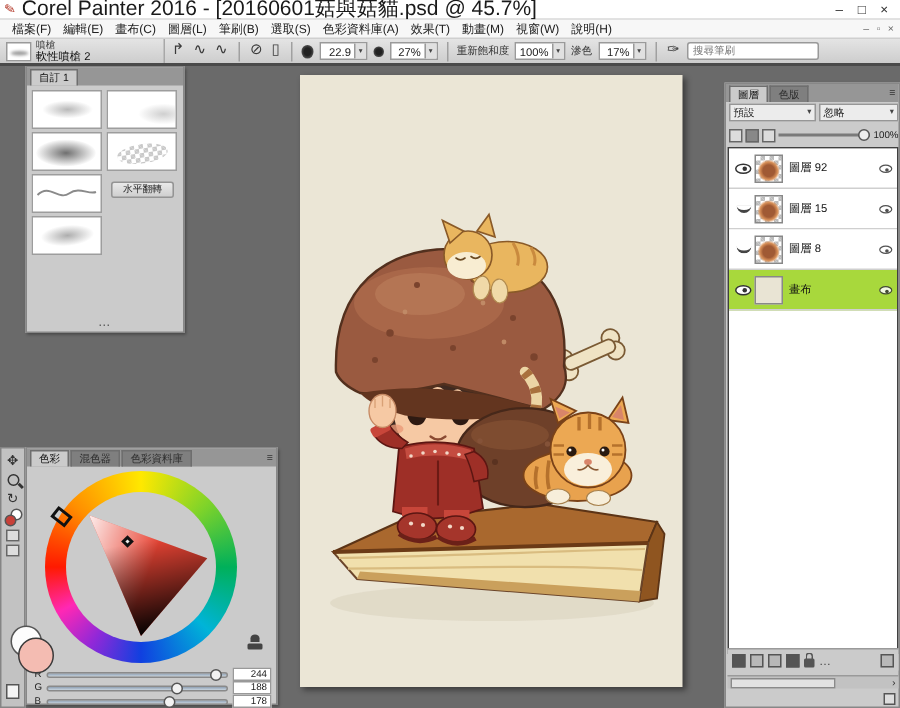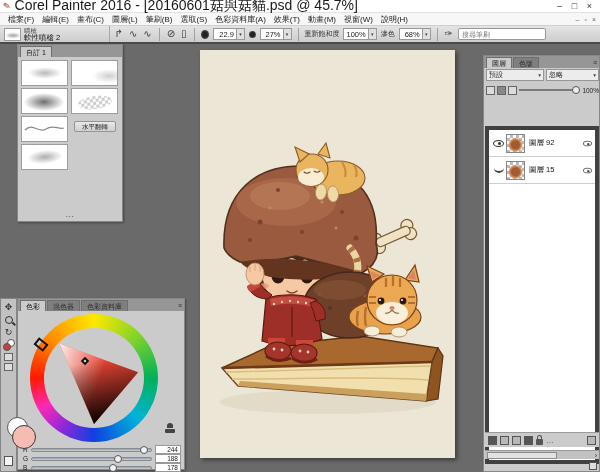--- a/index.html
+++ b/index.html
@@ -104,21 +104,21 @@
   .lp-ctrl { position:absolute; top:13px; left:2px; display:flex; gap:2px; }
   .dd { display:flex; align-items:center; height:12px; background:#ececec; border:1px solid #969696; padding:0 2px; }
   .dd .t { font-size:7px; color:#222; flex:1; white-space:nowrap; }
   .dd .ar { font-size:5.5px; color:#444; margin-left:3px; }
   .lp-row2 { position:absolute; top:28px; left:2px; width:113px; height:12px; display:flex; align-items:center; gap:2px; }
   .tiny-ico { width:9px; height:9px; border:1px solid #666; background:#dcdcdc; }
   .tiny-ico.dark { background:#888; }
   .lp-slider { position:relative; flex:1; height:2px; background:#7a7a7a; }
   .lp-handle { position:absolute; right:0; top:-3px; width:8px; height:8px; border-radius:50%; background:#eee; border:1px solid #555; }
   .lp-pct { font-size:6.5px; color:#222; }
-  .layer-list { position:absolute; top:42px; left:1px; width:114px; height:338px; background:#fff; border:4px solid #404040; overflow:hidden;margin-top:28px; }
+  .layer-list { position:absolute; top:42px; left:1px; width:114px; height:338px; background:#fff; border:1px solid #404040; overflow:hidden; }
   .lrow { display:flex; align-items:center; height:27px; border-bottom:1px solid #cfcfcf; padding:0 2px; background:#fff; }
   .lrow.sel { background:#a8d83c; }
   .eyecell { width:15px; display:flex; justify-content:center; }
   .eye { position:relative; width:11px; height:7px; border:1px solid #333; border-radius:50%; background:#fff; }
   .eye::after { content:""; position:absolute; left:3.5px; top:1.5px; width:3px; height:3px; background:#333; border-radius:50%; }
   .eye-closed { width:10px; height:5px; border:0; border-bottom:2px solid #444; border-radius:0 0 8px 8px; background:transparent; }
   .eye-closed::after { display:none; }
   .lthumb { width:19px; height:19px; border:1px solid #888; margin-right:4px; position:relative; }
   .lthumb .art { position:absolute; inset:0; background:radial-gradient(circle at 50% 58%, #a05a34 0 30%, #d89058 45%, rgba(0,0,0,0) 58%); }
   .lname { font-size:7.5px; color:#111; flex:1; white-space:nowrap; }
@@ -194,21 +194,21 @@
       <span class="a">▾</span>
     </span>
     <span class="pb-sep"></span>
     <span class="pb-label">重新飽和度</span>
     <span class="spin">
       <span class="v">100%</span>
       <span class="a">▾</span>
     </span>
     <span class="pb-label">滲色</span>
     <span class="spin">
-      <span class="v">68%</span>
+      <span class="v">17%</span>
       <span class="a">▾</span>
     </span>
     <span class="pb-sep"></span>
     <span class="pb-ico">✑</span>
     <input class="search" placeholder="搜尋筆刷" style="">
   </div>
 
   <div class="panel" style="left:17px;top:44px;width:106px;height:178px;">
     <div class="panel-tabs">
       <span class="ptab active">自訂 1</span>
@@ -445,20 +445,38 @@
       <div class="lrow">
         <span class="eyecell">
             <span class="eye eye-closed"></span>
           </span>
         <span class="lthumb checker">
             <span class="art"></span>
           </span>
         <span class="lname">圖層 15</span>
         <span class="eye reye"></span>
       </div>
+      <div class="lrow">
+        <span class="eyecell">
+            <span class="eye eye-closed"></span>
+          </span>
+        <span class="lthumb checker">
+            <span class="art"></span>
+          </span>
+        <span class="lname">圖層 8</span>
+        <span class="eye reye"></span>
+      </div>
+      <div class="lrow sel">
+        <span class="eyecell">
+            <span class="eye"></span>
+          </span>
+        <span class="lthumb" style="background:#e9e4d4;"></span>
+        <span class="lname">畫布</span>
+        <span class="eye reye"></span>
+      </div>
     </div>
     <div class="lp-bottom">
       <span class="bico dk"></span>
       <span class="bico"></span>
       <span class="bico checker"></span>
       <span class="bico dk"></span>
       <span class="lock"></span>
       <span style="font-size:8px;color:#444;letter-spacing:1px;">…</span>
       <span class="bico" style="margin-left:auto;"></span>
     </div>

